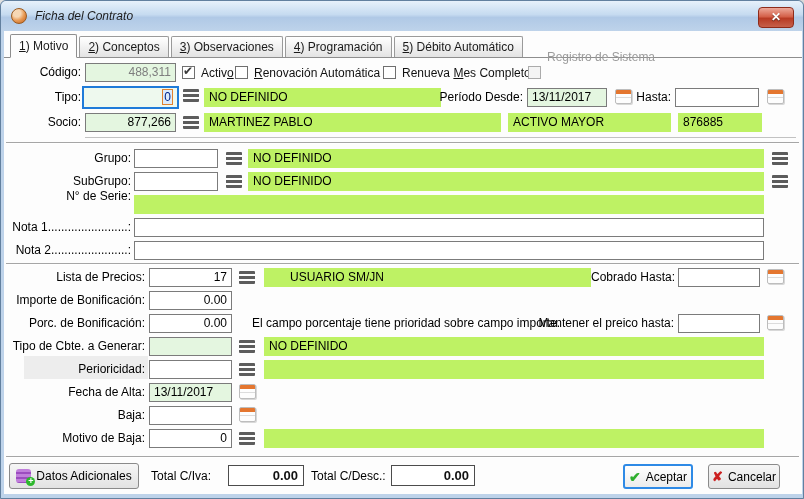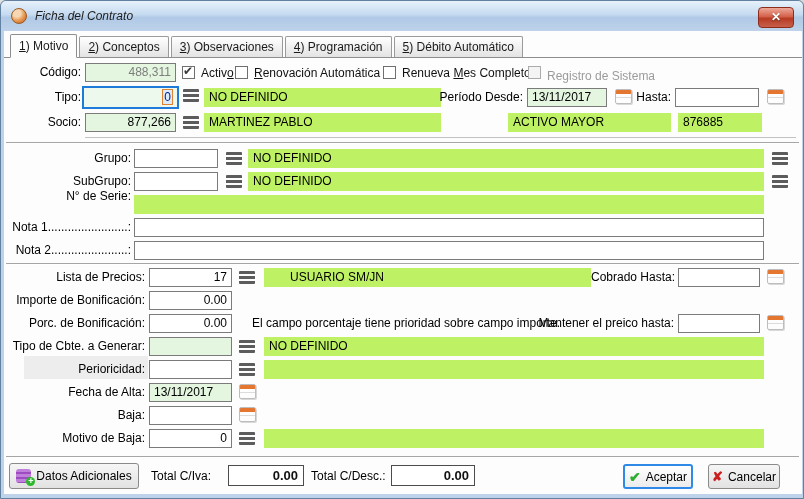--- a/index.html
+++ b/index.html
@@ -148,37 +148,37 @@
     </span>
   <span class="chklbl" style="left:200px;top:63px;"><span>Activ</span><span class="u">o</span></span>
 
   <span class="chkbox" style="left:234px;top:65px;"></span>
   <span class="chklbl" style="left:253px;top:63px;"><span class="u">R</span><span>enovación Automática</span></span>
 
   <span class="chkbox" style="left:382px;top:65px;"></span>
   <span class="chklbl" style="left:401px;top:63px;"><span>Renueva </span><span class="u">M</span><span>es Completo</span></span>
 
   <span class="chkbox disabled" style="left:527px;top:65px;"></span>
-  <span class="chklbl disabled" style="left:546px;top:66px;">Registro de Sistema</span>
+  <span class="chklbl disabled" style="left:546px;top:47px;">Registro de Sistema</span>
 
   <div class="lbl" style="left:8px;top:87px;width:72px;">Tipo:</div>
   <div class="fld focus num" style="left:81px;top:85px;width:97px;"><span class="sel0">0</span></div>
   <span class="ham" style="left:182px;top:88px;"></span>
   <div class="disp" style="left:203px;top:87px;width:237px;">NO DEFINIDO</div>
   <div class="lbl" style="left:438px;top:87px;width:84px;">Período Desde:</div>
   <div class="fld green" style="left:526px;top:87px;width:80px;">13/11/2017</div>
   <span class="cal" style="left:614px;top:88px;"></span>
   <div class="lbl" style="left:630px;top:87px;width:40px;">Hasta:</div>
   <div class="fld" style="left:674px;top:87px;width:84px;"></div>
   <span class="cal" style="left:766px;top:88px;"></span>
 
   <div class="lbl" style="left:8px;top:112px;width:72px;">Socio:</div>
   <div class="fld green num" style="left:84px;top:112px;width:91px;">877,266</div>
   <span class="ham" style="left:182px;top:115px;"></span>
-  <div class="disp" style="left:203px;top:112px;width:237px;">MARTINEZ PABLO</div>
+  <div class="disp" style="left:203px;top:112px;width:297px;">MARTINEZ PABLO</div>
   <div class="disp" style="left:507px;top:112px;width:163px;">ACTIVO MAYOR</div>
   <div class="disp" style="left:677px;top:112px;width:84px;">876885</div>
 
   <div class="sepline" style="left:84px;top:136px;width:711px;"></div>
   <div class="groove" style="left:5px;top:141px;width:793px;"></div>
 
   <div class="lbl" style="left:8px;top:148px;width:122px;">Grupo:</div>
   <div class="fld" style="left:133px;top:148px;width:84px;"></div>
   <span class="ham" style="left:225px;top:151px;"></span>
   <div class="disp" style="left:247px;top:148px;width:516px;">NO DEFINIDO</div>

